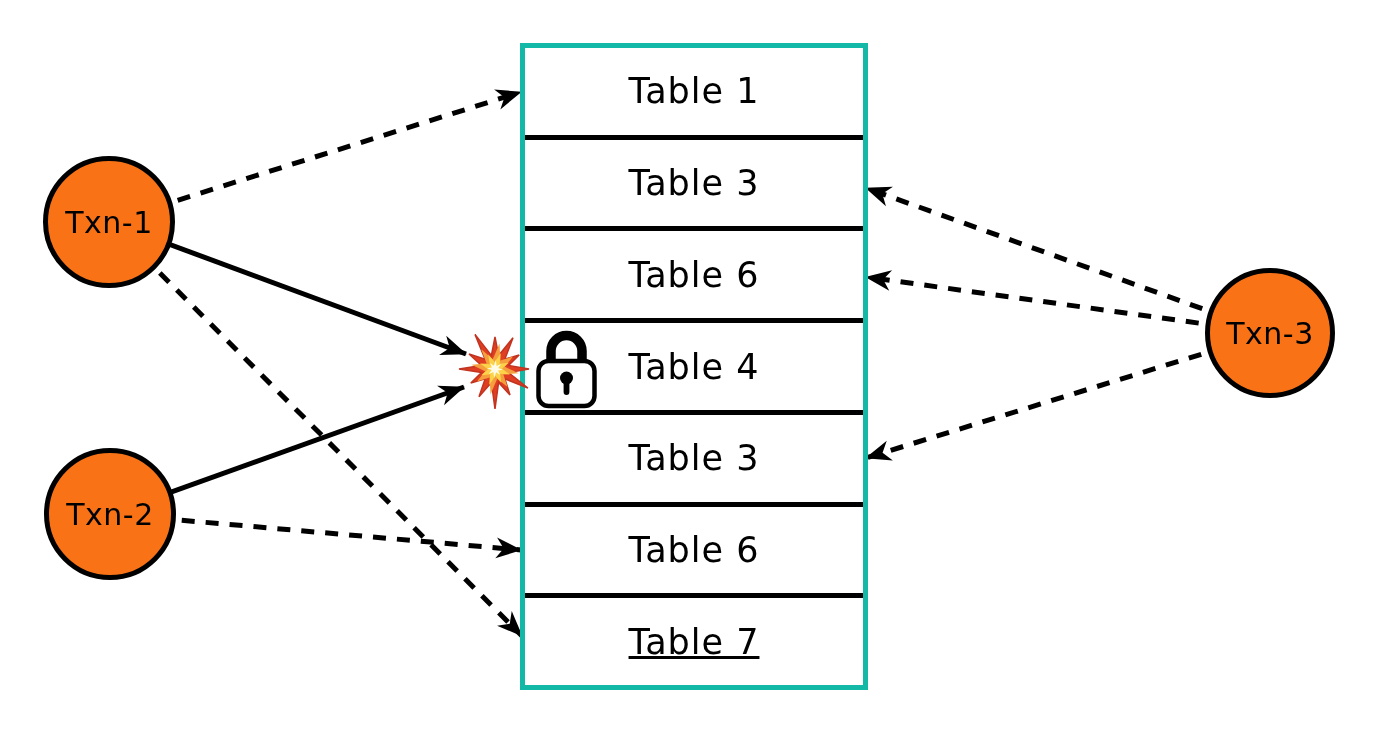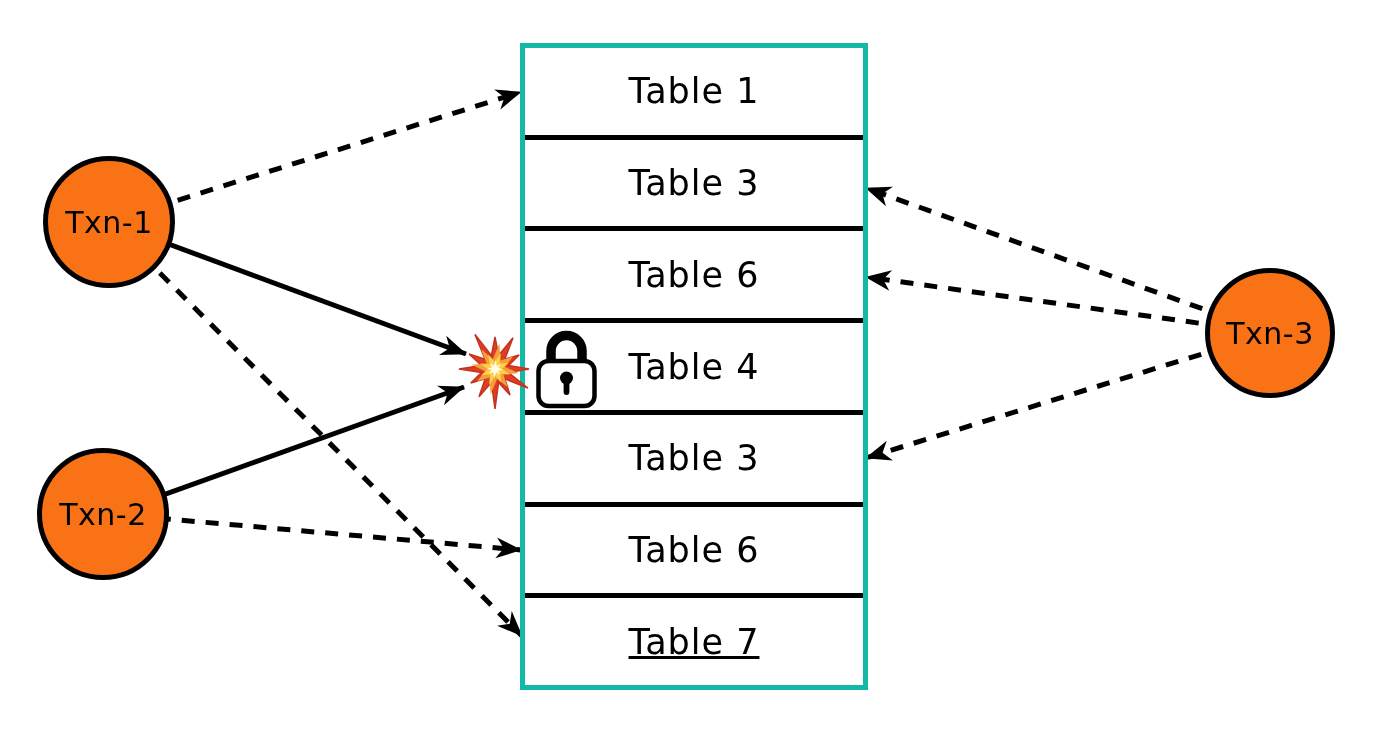--- a/index.html
+++ b/index.html
@@ -18,21 +18,21 @@
                  box-sizing: border-box; border: 5px solid #14b8a6; background: #fff;
                  display: flex; flex-direction: column; z-index: 2; }
   .trow { flex: 1; border-bottom: 5px solid #000; display: flex; align-items: center;
           justify-content: center; font-size: 35px; color: #000; letter-spacing: 1px; }
   .trow:last-child { border-bottom: none; text-decoration: underline; }
 
   .txn { position: absolute; box-sizing: border-box; border: 5px solid #000; border-radius: 50%;
          background: #f97316; display: flex; align-items: center; justify-content: center;
          font-size: 30px; color: #000; z-index: 2; letter-spacing: 0.5px; }
   #txn1 { left: 43px;   top: 156px; width: 132px; height: 132px; }
-  #txn2 { left: 37px;   top: 448px; width: 132px; height: 132px; }
+  #txn2 { left: 44px;   top: 448px; width: 132px; height: 132px; }
   #txn3 { left: 1205px; top: 268px; width: 130px; height: 130px; text-align: center; }
 </style>
 </head>
 <body>
 
 <div class="canvas">
 
   <svg class="layer under" viewBox="0 0 1386 744" xmlns="http://www.w3.org/2000/svg">
     <defs>
       <marker id="ah" viewBox="0 0 10 8" refX="9.4" refY="4" markerWidth="5.6" markerHeight="4.6" orient="auto" markerUnits="strokeWidth">

